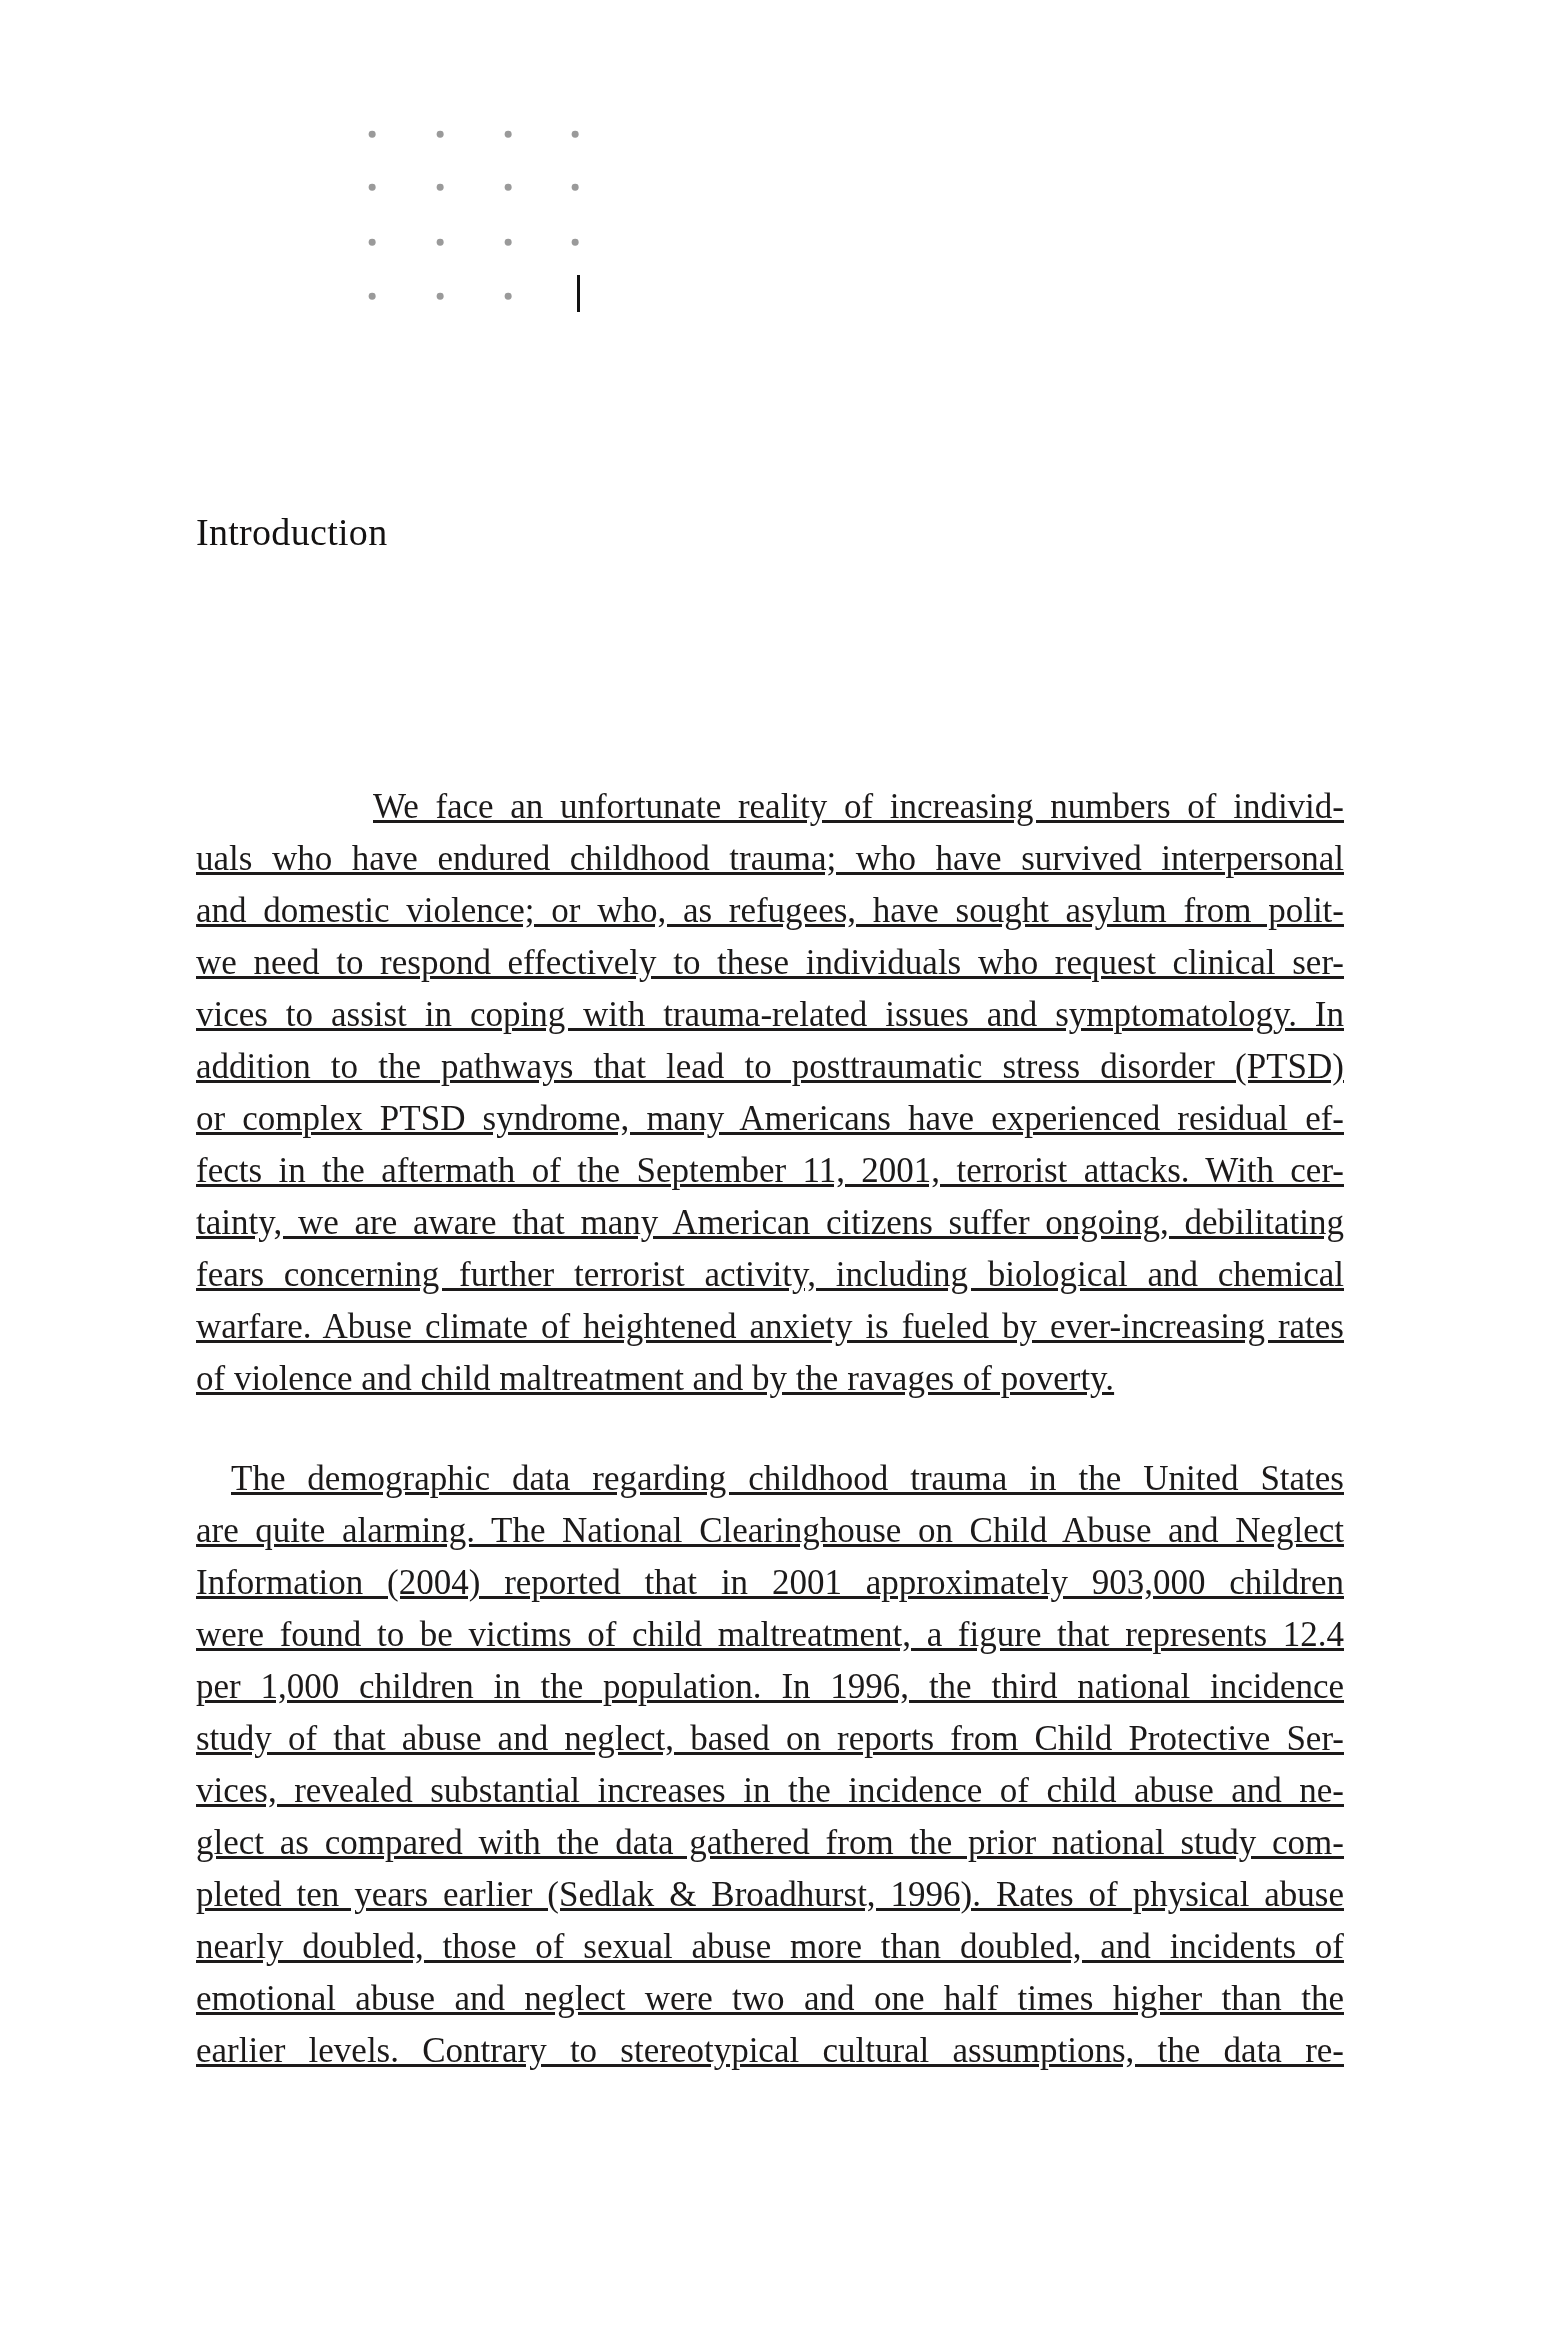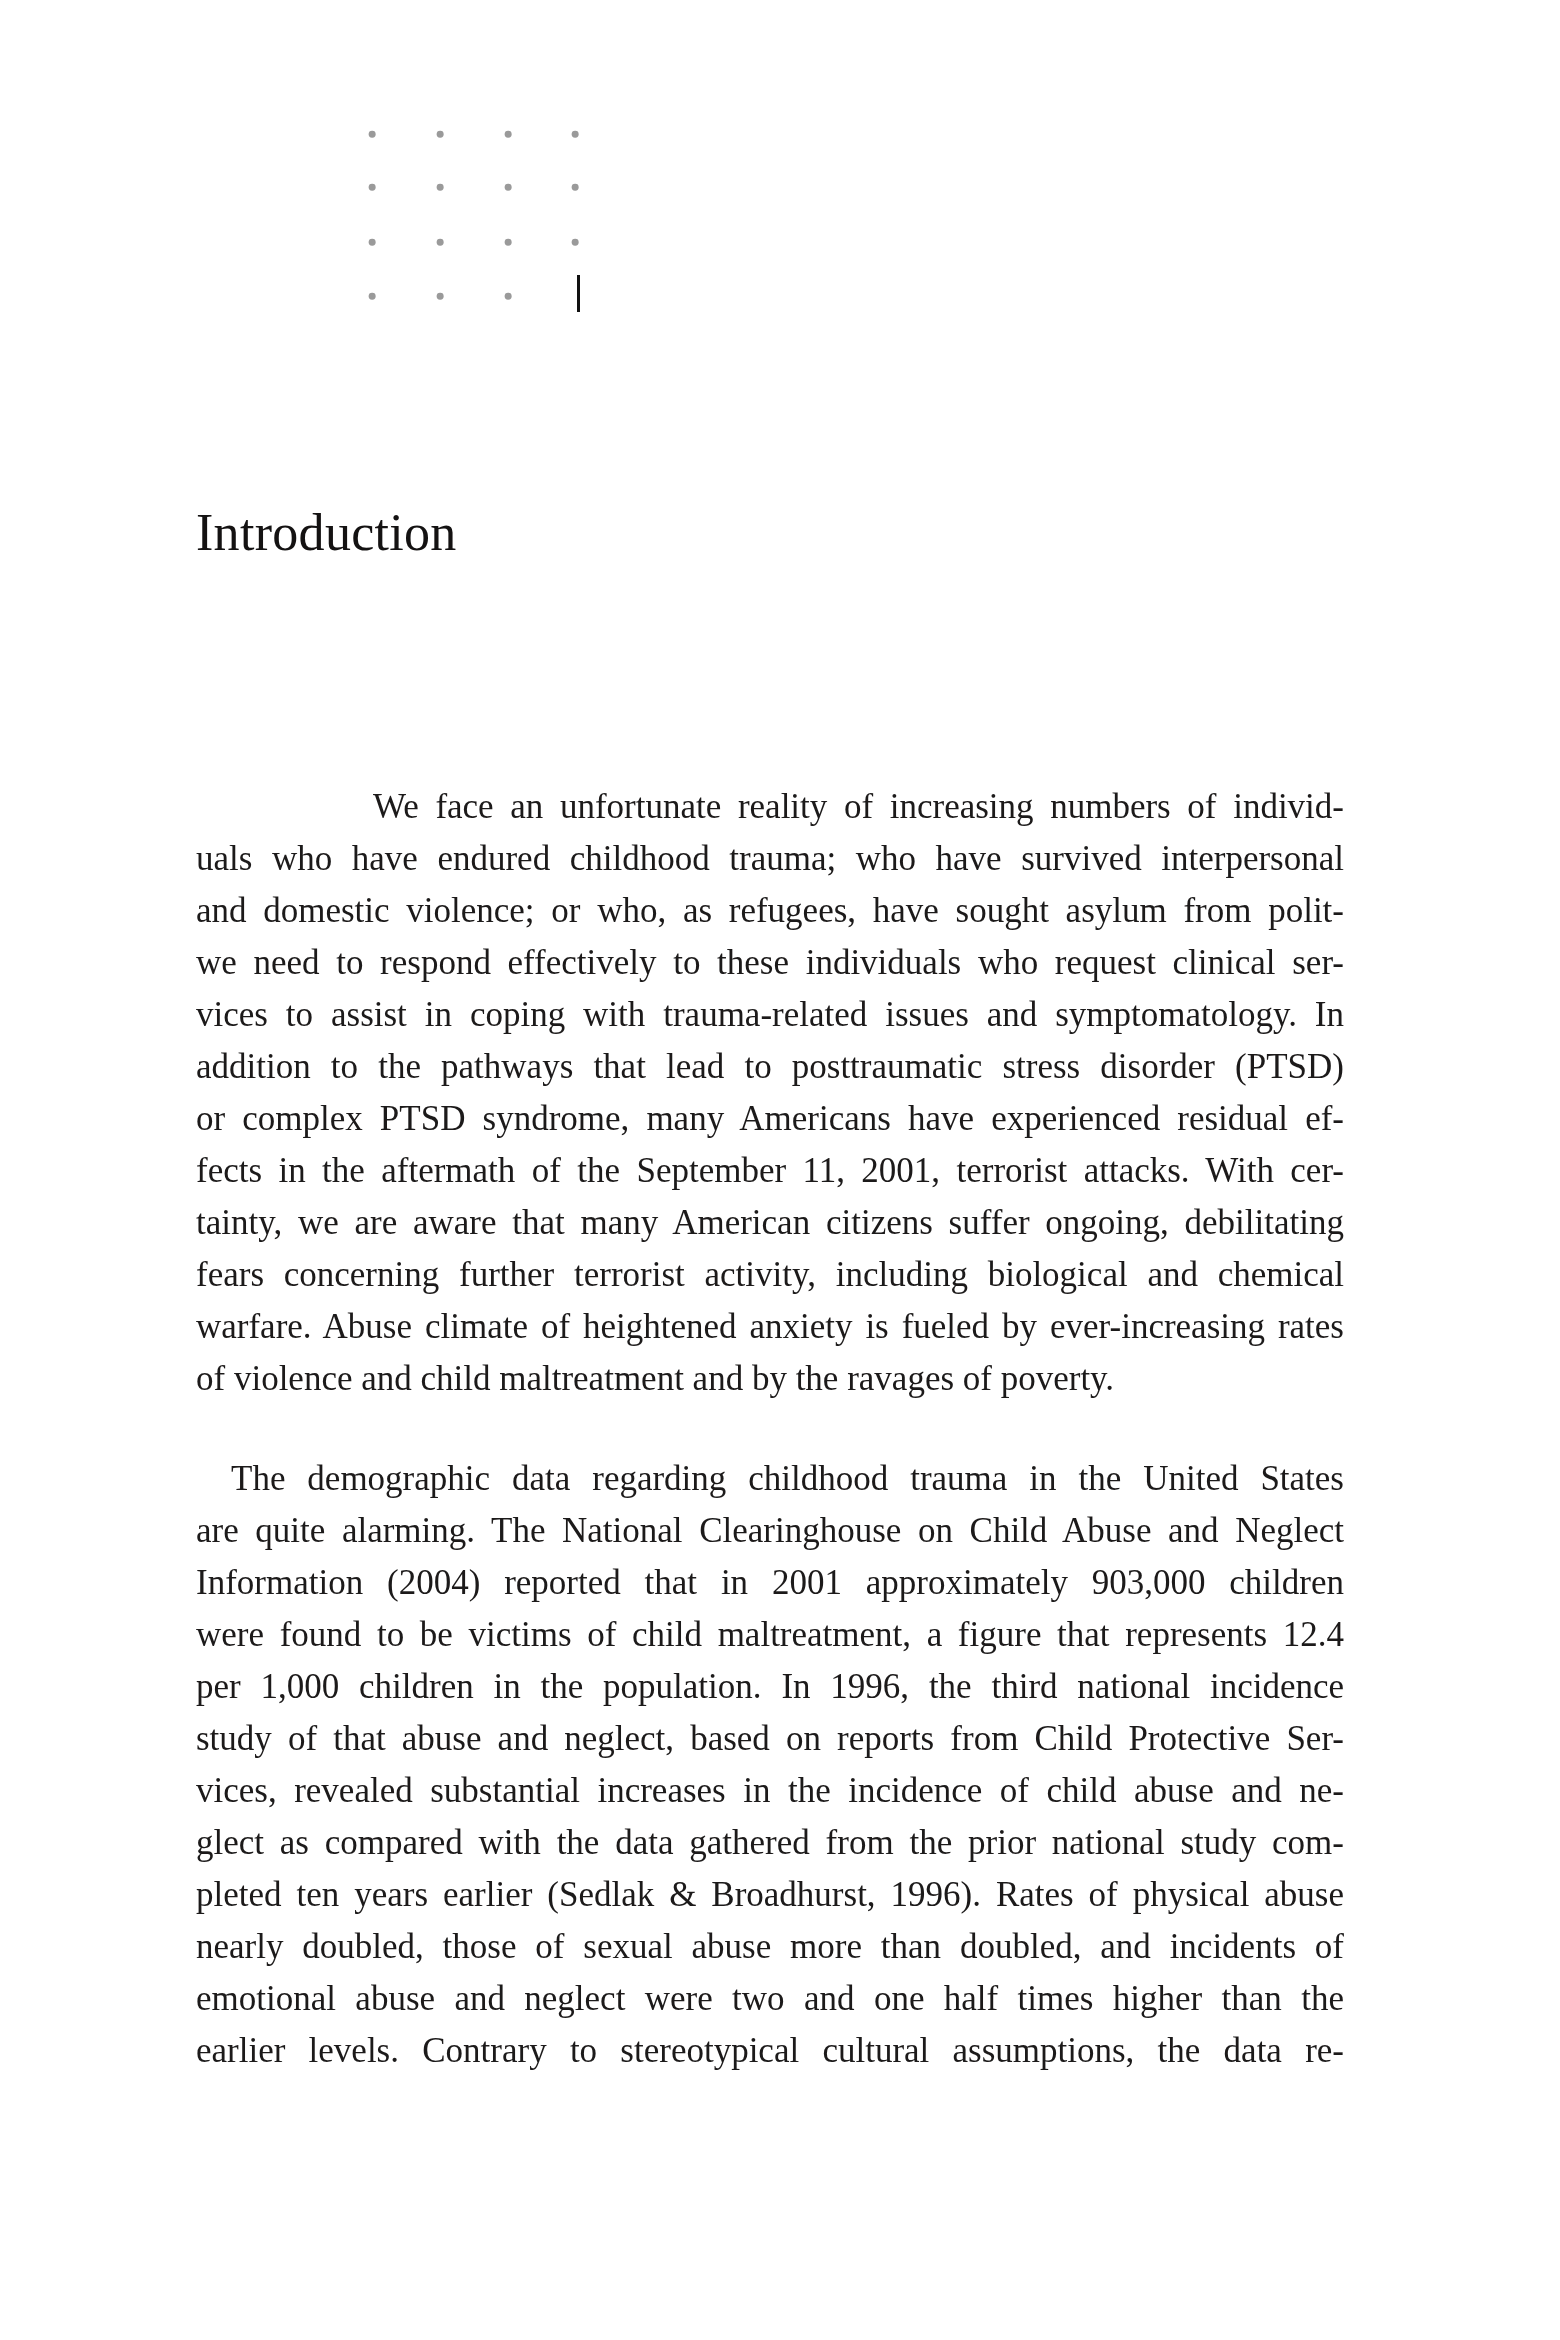--- a/index.html
+++ b/index.html
@@ -36,34 +36,35 @@
       top: 275px;
       width: 2.9px;
       height: 37px;
       background: #111111;
     }
     .chapter-title {
       position: absolute;
       left: 196px;
       top: 499px;
       margin: 0;
-      font-size: 52px;
+      font-size: 38px;
       font-weight: normal;
       line-height: 67px;
       color: #141212;
       letter-spacing: 0.3px;
       font-family: Liberation Serif, serif;
     }
     .body-text {
       position: absolute;
       left: 196px;
       top: 781px;
       width: 1148px;
       font-size: 35px;
       line-height: 52px;
+      text-decoration: underline;
     }
     .body-text p {
       margin: 0;
       text-align: justify;
       hyphens: manual;
     }
     .line {
       display: block;
       text-align: justify;
       text-align-last: justify;

